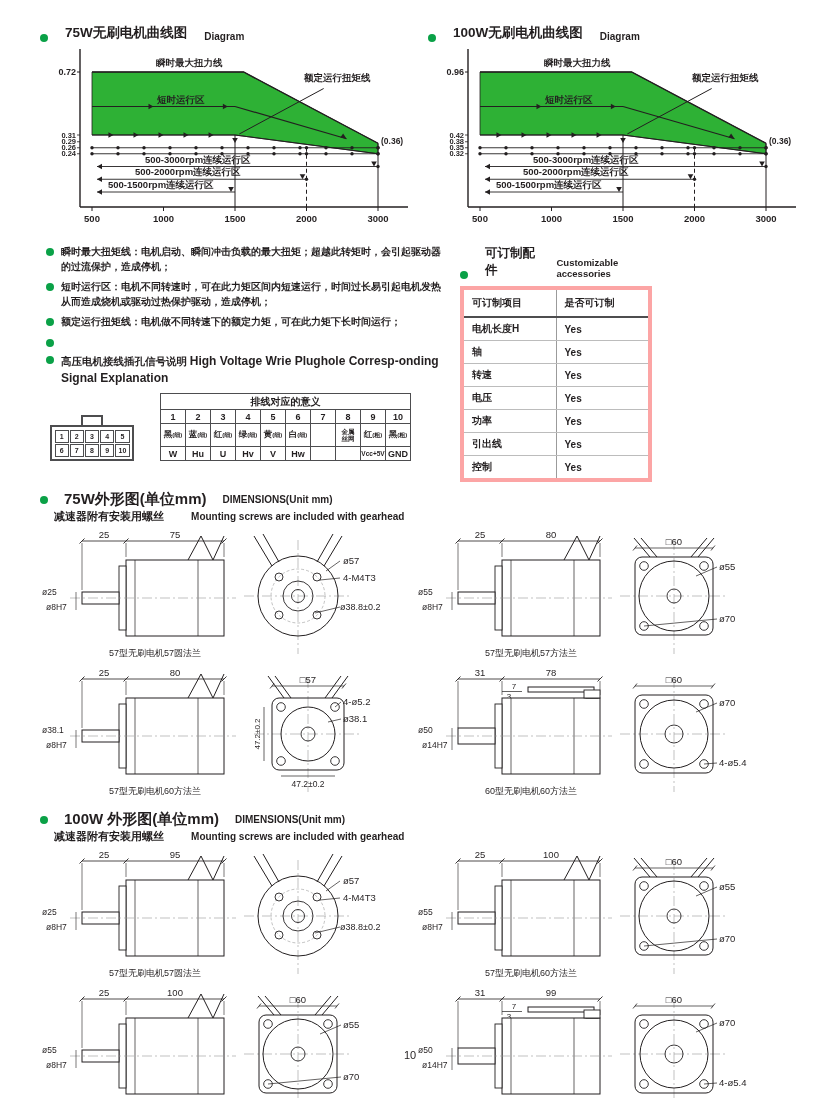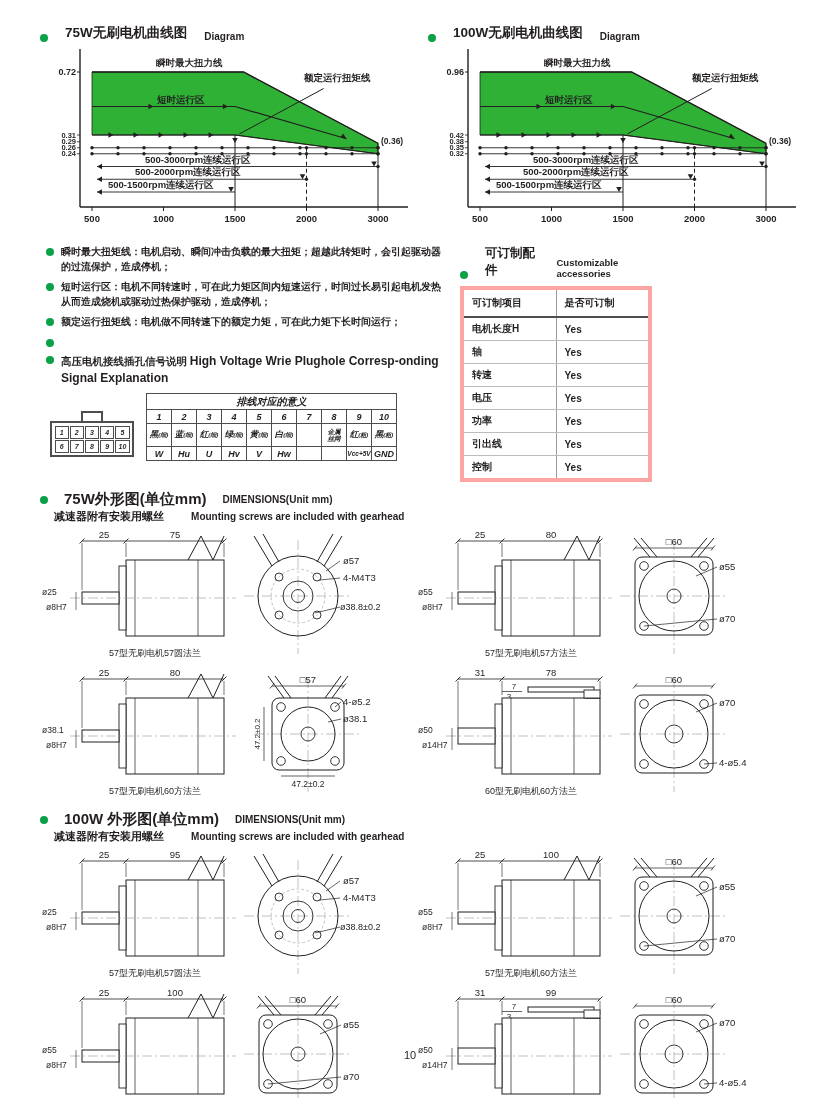--- a/index.html
+++ b/index.html
@@ -11,21 +11,21 @@
   .sec-h{margin:0 0 1px 0;font-size:13.5px;font-weight:bold;display:flex;align-items:flex-end;gap:17px;}
   .sec-h .en{font-size:10px;}
   .dot{width:8px;height:8px;border-radius:50%;background:var(--green);display:inline-block;flex:none;}
   .mid-row{display:flex;padding:8px 0 0 46px;}
   .notes-col{width:400px;}
   .note{display:flex;gap:7px;margin-bottom:6px;}
   .note .dot{margin-top:3px;}
   .note .txt{font-size:10px;line-height:1.45;font-weight:600;}
   .note.sig .zh{font-size:10.5px;}
   .note.sig .en{font-size:12px;}
-  .wiring-row{display:flex;align-items:center;gap:12px;margin-top:3px;padding-left:4px;font-style:italic;}
+  .wiring-row{display:flex;align-items:flex-end;gap:26px;margin-top:3px;padding-left:4px;}
   .connector{margin-top:14px;width:84px;}
   .connector .tab{width:18px;height:8px;border:2px solid #4d4d4f;margin:0 auto -2px auto;background:#fff;}
   .connector .shell{border:2px solid #4d4d4f;padding:2px;background:#fff;}
   .pins{display:flex;justify-content:center;}
   .pin{width:13px;height:11px;border:1px solid #4d4d4f;font-size:7px;display:flex;align-items:center;
        justify-content:center;margin:0.5px;font-weight:bold;}
   .wiring-table{border-collapse:collapse;background:#fff;}
   .wiring-table td,.wiring-table th{border:1px solid #4d4d4f;text-align:center;padding:0;min-width:24px;}
   .wt-title{font-size:10px;font-weight:bold;height:15px;}
   .wt-pin{font-size:9px;font-weight:bold;height:13px;}

